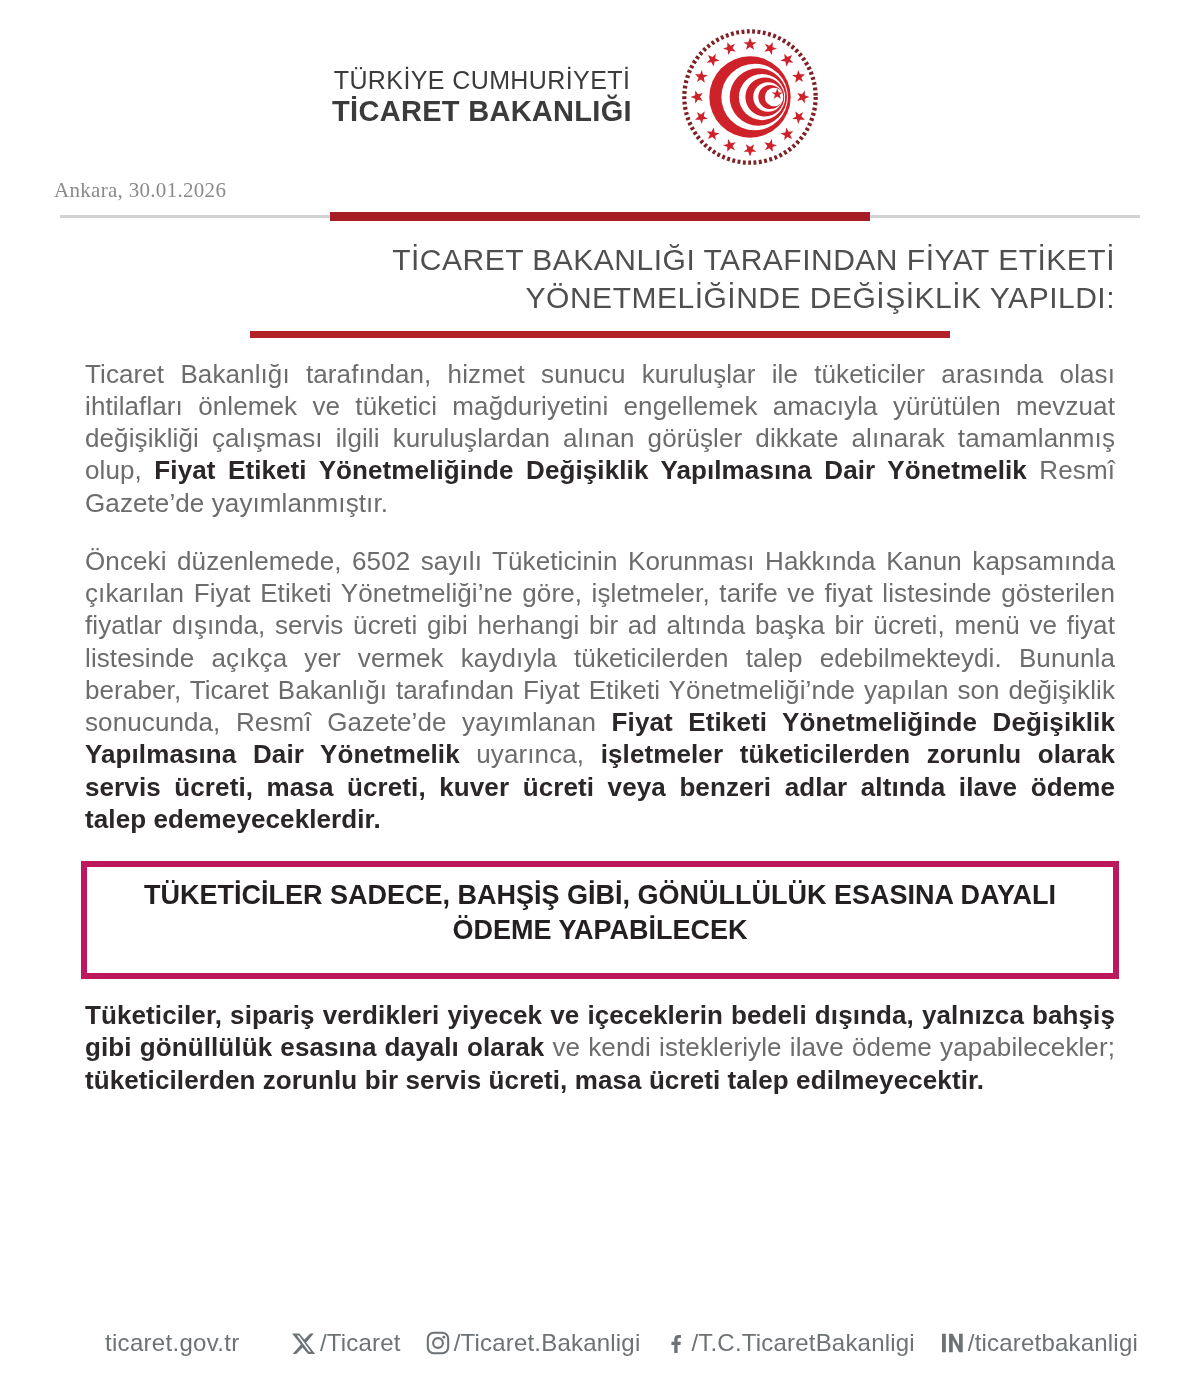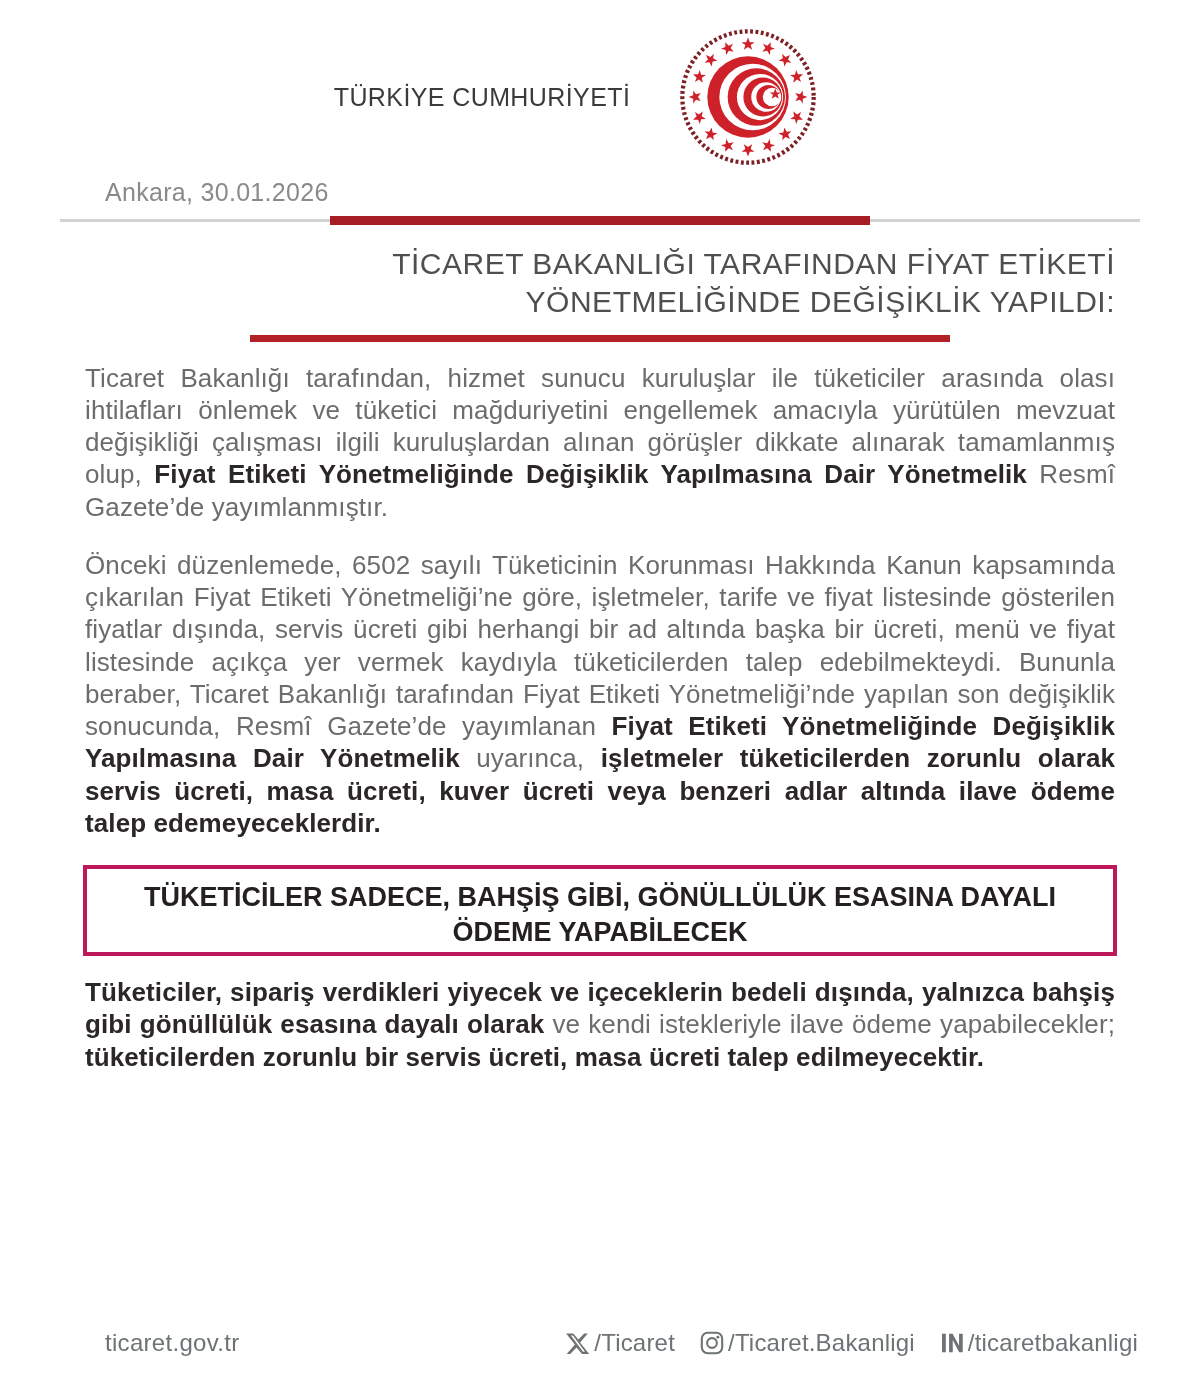--- a/index.html
+++ b/index.html
@@ -19,21 +19,21 @@
     gap:44px;margin-top:22px;height:150px;
   }
   .org{line-height:1.16;color:#3b3b3c;}
   .org-tr{text-align:center;}
   .org-en{text-align:left;}
   .org .l1{font-size:25px;font-weight:400;letter-spacing:.4px;}
   .org .l2{font-size:29px;font-weight:700;letter-spacing:.3px;}
   .emblem{flex:0 0 auto;width:148px;height:148px;}
 
   
-  .dateline{margin:6px 0 0 105px;font-size:25px;color:#8a8a8a;letter-spacing:.3px;}
+  .dateline{margin:6px 0 0 54px;font-size:21px;color:#8a8a8a;letter-spacing:.3px;font-family:Liberation Serif, serif;}
   .divider{position:relative;height:9px;margin:9px 60px 0 60px;}
   .divider .gray{position:absolute;top:3px;left:0;right:0;height:3px;background:#d2d2d2;}
   .divider .red{position:absolute;top:0;left:270px;width:540px;height:9px;background:#a61e23;}
 
   
   .doc-title{
     margin:20px auto 0;width:1030px;text-align:right;
     font-size:30px;font-weight:400;color:#4f4f4f;line-height:1.28;letter-spacing:.5px;
   }
   .headline{
@@ -45,22 +45,22 @@
   
   .body-text{width:1030px;margin:4px auto;}
   .para{
     margin-top:20px;font-size:26px;line-height:1.24;color:#6c6c6c;
     text-align:justify;letter-spacing:.1px;
   }
   .para .b{font-weight:700;color:#2b2627;}
 
   .callout{
     margin:25px auto 16px;width:986px;
-    border:4px solid #be185d;
-    padding:11px 20px 2px;
+    border:6px solid #be185d;
+    padding:11px 20px 25px;
     text-align:center;font-size:27px;font-weight:700;color:#242021;line-height:1.3;
   }
 
   
   .footer{
     position:absolute;left:0;right:0;bottom:28px;
     display:flex;align-items:center;justify-content:space-between;
     padding:0 62px 0 105px;
     gap:24px;
   }
@@ -71,20 +71,21 @@
   .sicon{display:block;}
 </style>
 </head>
 <body>
 
 <div class="page">
 
   <div class="header">
     <div class="org org-tr">
       <div class="l1">TÜRKİYE CUMHURİYETİ</div>
+      <div class="l2">TİCARET BAKANLIĞI</div>
     </div>
 
     <div class="emblem">
       <svg viewBox="-80 -80 160 160" width="148" height="148">
         <defs>
           <path id="st" d="M0,-7.2 L1.96,-2.26 L7.05,-2.26 L2.9,0.82 L4.45,5.9 L0,2.9 L-4.45,5.9 L-2.9,0.82 L-7.05,-2.26 L-1.96,-2.26 Z"></path>
         </defs>
         <circle r="71" fill="none" stroke="#7e2127" stroke-width="4.6" stroke-dasharray="3.1,2.7"></circle>
         <g fill="#cf2129">
           <use href="#st" transform="rotate(0) translate(0,-57)"></use>
@@ -155,20 +156,26 @@
 
       <div class="social-item">
         <svg class="sicon" width="26" height="26" viewBox="0 0 24 24">
           <rect x="2.6" y="2.6" width="18.8" height="18.8" rx="5.4" fill="none" stroke="#6d7275" stroke-width="1.9"></rect>
           <circle cx="12" cy="12" r="4.5" fill="none" stroke="#6d7275" stroke-width="1.9"></circle>
           <circle cx="17.4" cy="6.6" r="1.35" fill="#6d7275"></circle>
         </svg>
         <span class="handle">/Ticaret.Bakanligi</span>
       </div>
 
+      <div class="social-item">
+        <svg class="sicon" width="24" height="26" viewBox="0 0 24 24">
+          <path fill="#6d7275" d="M13.6 22v-8.1h2.8l.42-3.25H13.6V8.6c0-.94.26-1.58 1.61-1.58h1.72V4.1c-.3-.04-1.32-.13-2.5-.13-2.48 0-4.18 1.51-4.18 4.29v2.39H7.45v3.25h2.8V22h3.35z"></path>
+        </svg>
+        <span class="handle">/T.C.TicaretBakanligi</span>
+      </div>
 
       <div class="social-item">
         <svg class="sicon" width="26" height="26" viewBox="0 0 24 24">
           <path fill="#6d7275" d="M2.8 3.4h3.5v17.2H2.8z M9.3 3.4h3.3l5.9 11.1V3.4h3.4v17.2h-3.3L12.7 9.2v11.4H9.3z"></path>
         </svg>
         <span class="handle">/ticaretbakanligi</span>
       </div>
 
     </div>
   </div>

